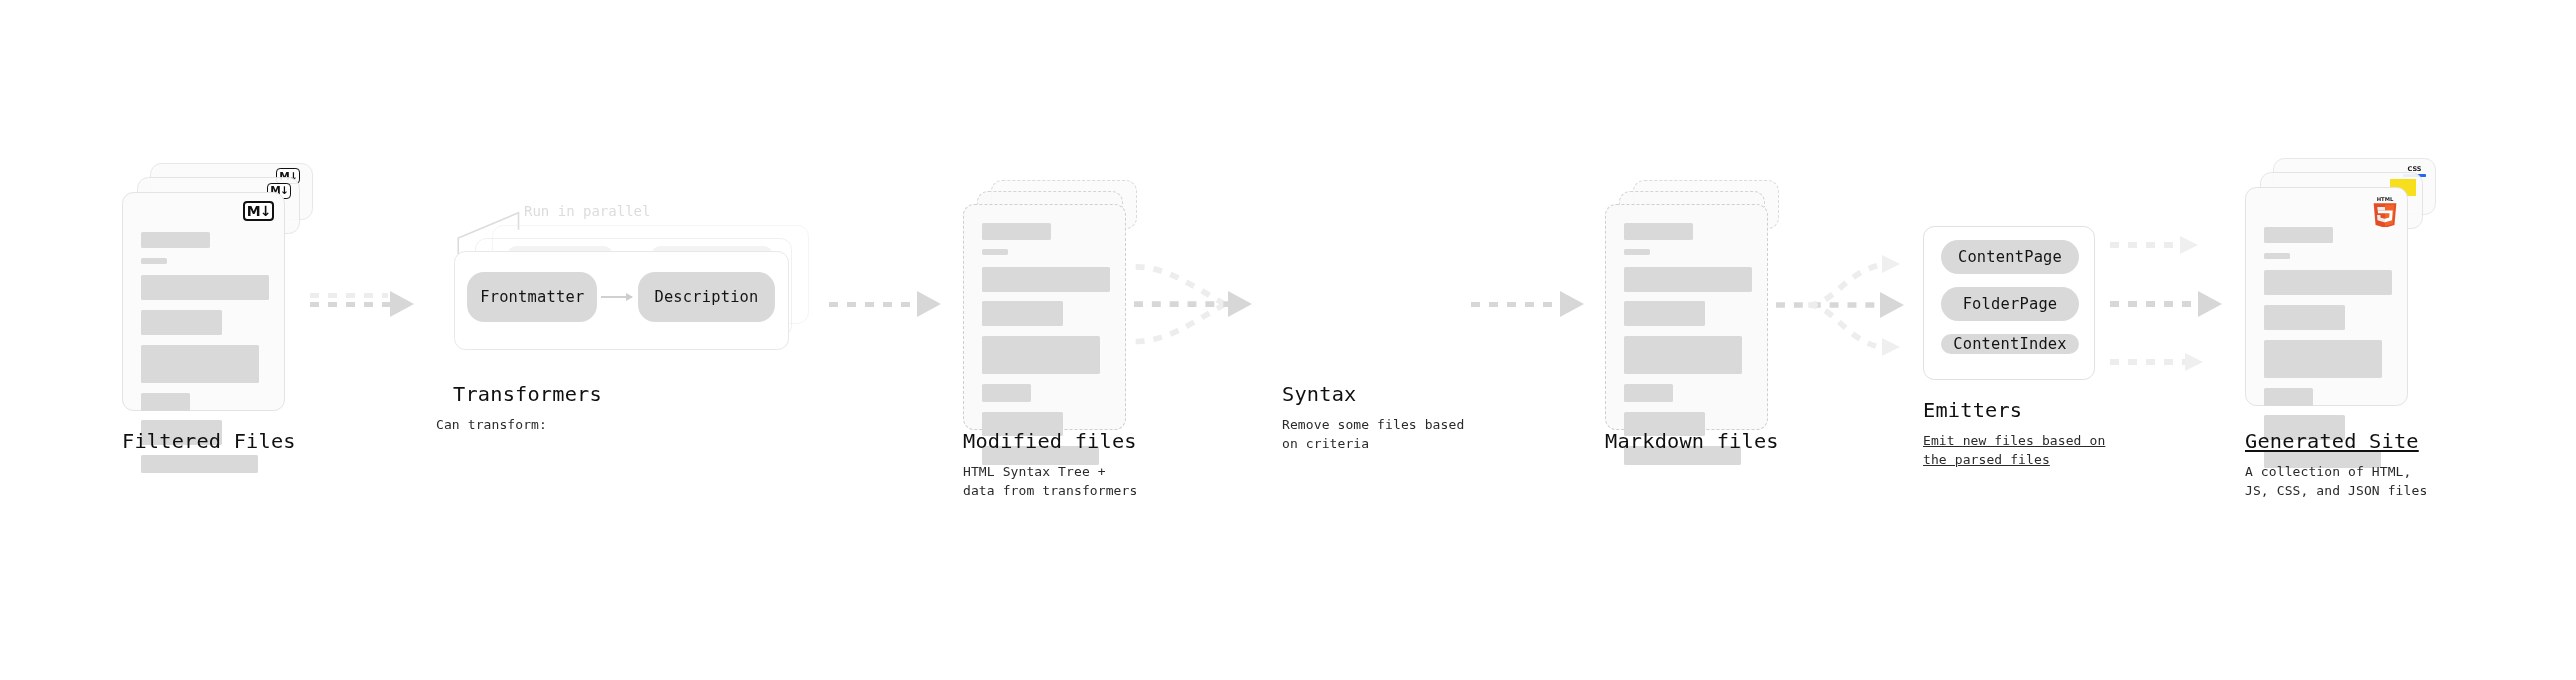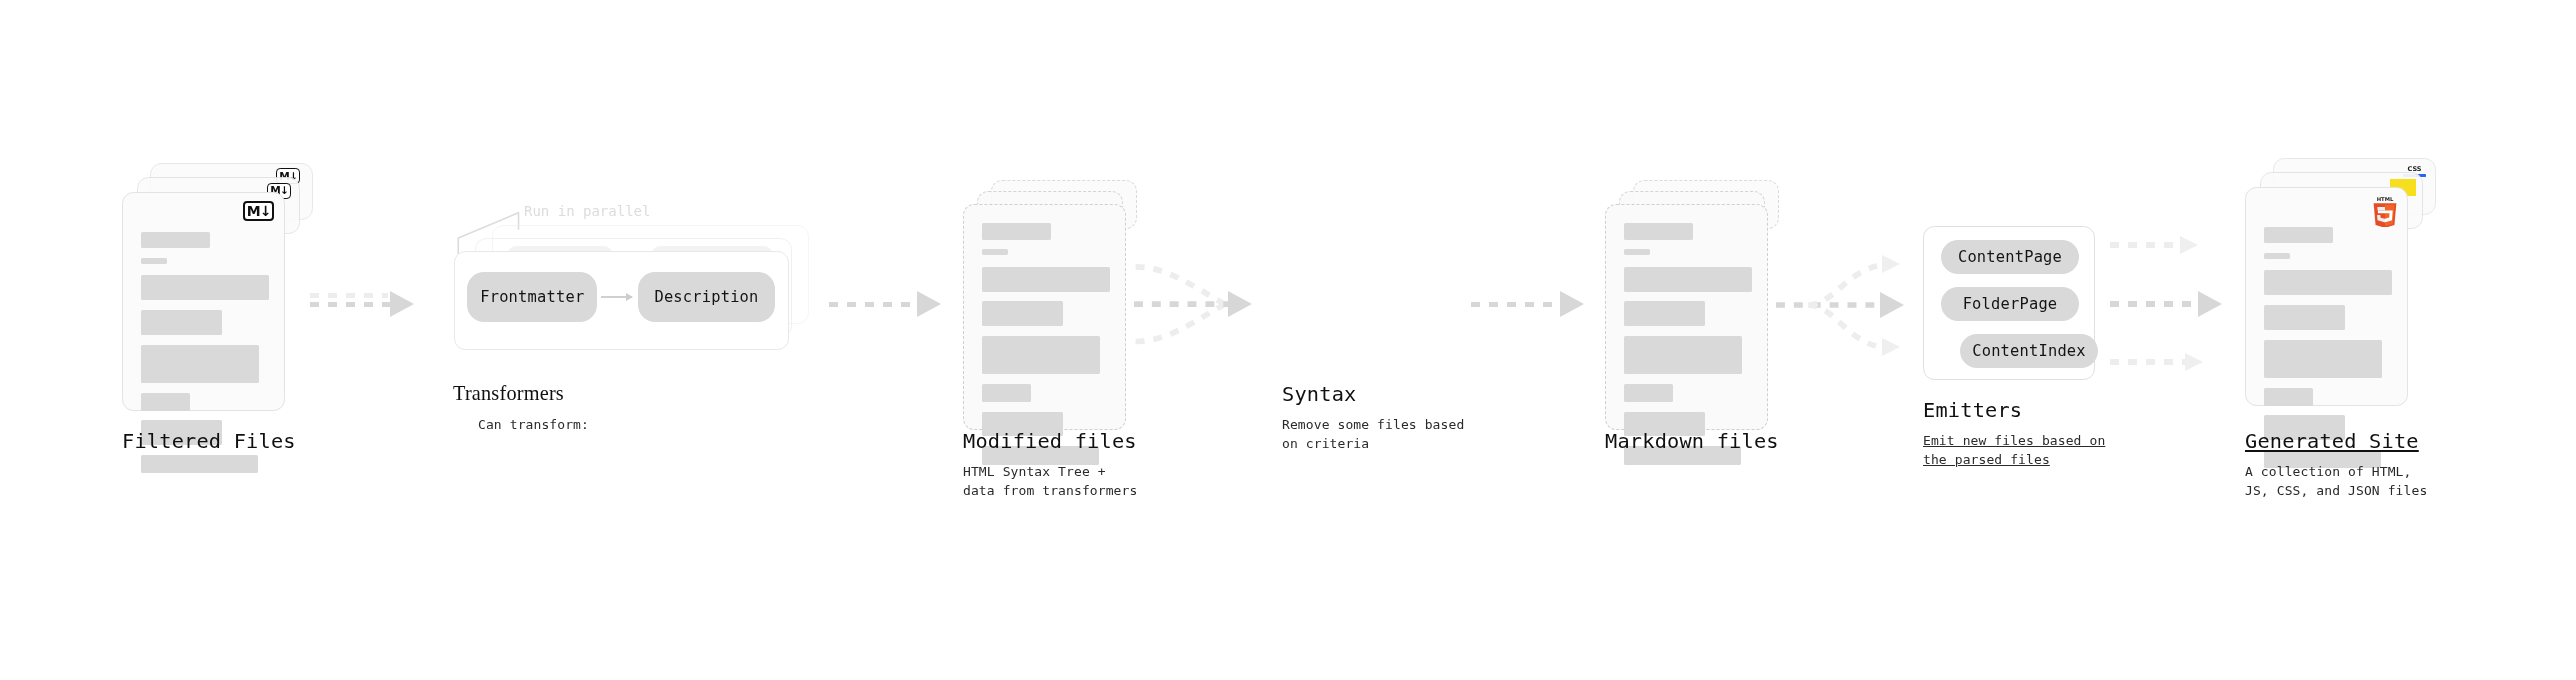--- a/index.html
+++ b/index.html
@@ -192,22 +192,22 @@
     <div class="ghostpill l2" style="left:45px;top:72px;width:104px;height:50px;opacity:.8;"></div>
     <div class="ghostpill l2" style="left:189px;top:72px;width:120px;height:50px;opacity:.8;"></div>
     <div class="tarrow f2" style="left:153px;top:96px;width:24.4px;"></div>
 
     <div class="modbox" style="left:6.5px;top:64px;width:335px;height:99px;border-color:#e8e8e8;"></div>
     <div class="pill" style="left:20.3px;top:85px;width:130px;height:50px;">Frontmatter</div>
     <div class="pill" style="left:191px;top:85px;width:137px;height:50px;">Description</div>
     <div class="tarrow" style="left:154px;top:109px;width:31px;background:#d0d0d0;"></div>
   </div>
 
-  <div class="title" style="left:453px;top:382px;font-family:Liberation Serif, serif;">Transformers</div>
-  <div class="sub" style="left:478px;top:416px;">Can transform:</div>
+  <div class="title" style="left:453px;top:382px;">Transformers</div>
+  <div class="sub" style="left:436px;top:416px;">Can transform:</div>
 
   <div class="conn" style="left:829px;top:304px;width:114px;">
     <div class="dash" style="width:88px;"></div>
     <div class="head" style="left:88px;"></div>
   </div>
 
   <div class="cardstack" style="left:963px;top:180px;">
     <div class="card dashed" style="left:28px;top:0px;width:146px;height:49px;opacity:.75;"></div>
     <div class="card dashed" style="left:14px;top:11.4px;width:146px;height:49px;opacity:.88;"></div>
     <div class="card dashed" style="left:0px;top:24.4px;width:163px;height:226px;">
@@ -273,21 +273,21 @@
       <path d="M40 75 C 72 76, 84 118, 132 128" fill="none" stroke="#ededed" stroke-width="7" stroke-dasharray="11 11"></path>
     </svg>
     <div class="head" style="left:104px;top:48px;"></div>
     <div class="head small faded" style="left:106px;top:10.6px;"></div>
     <div class="head small faded" style="left:106px;top:94px;"></div>
   </div>
 
   <div class="modbox" style="left:1923px;top:226px;width:172px;height:154px;">
     <div class="pill" style="left:17px;top:13px;width:138px;height:34px;">ContentPage</div>
     <div class="pill" style="left:17px;top:60px;width:138px;height:34px;">FolderPage</div>
-    <div class="pill" style="left:17px;top:107px;width:138px;height:34px;margin-left:19px;">ContentIndex</div>
+    <div class="pill" style="left:17px;top:107px;width:138px;height:20px;">ContentIndex</div>
   </div>
 
   <div class="title" style="left:1923px;top:398px;">Emitters</div>
   <div class="sub" style="left:1923px;top:432px;text-decoration:underline;">Emit new files based on
 the parsed files</div>
 
   <div class="abs" style="left:2110px;top:229px;width:146px;height:146px;">
     <div class="dash faded" style="width:70px;top:13px;left:0;"></div>
     <div class="head small faded" style="left:70px;top:7.3px;"></div>
 

